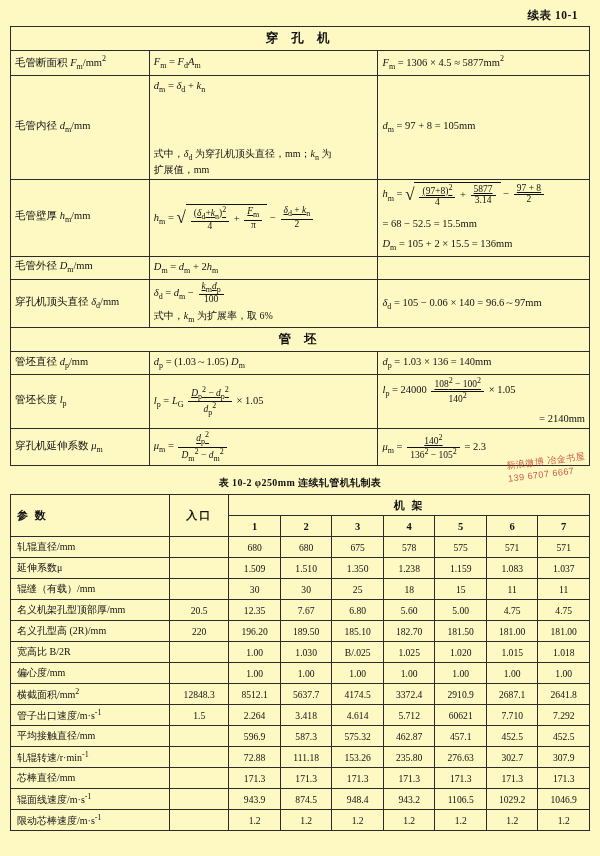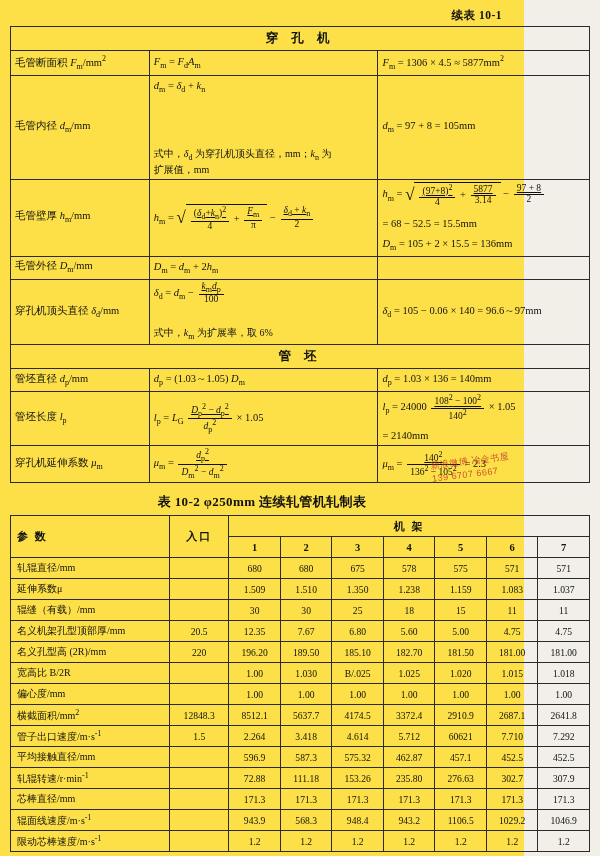--- a/index.html
+++ b/index.html
@@ -4,22 +4,22 @@
 <style>
   html,body{margin:0;padding:0;background:#f2efe9;}
   body{
     width:600px;height:856px;
     font-family:"Liberation Serif", serif;
     color:#111;
     -webkit-font-smoothing:none;
   }
   .page{
     position:relative;
-    width:524px;height:856px;
-    background:#fde047;
+    width:600px;height:856px;
+    background:#fef9c3;
     box-sizing:border-box;
     padding:6px 10px 0 10px;
   }
   .cont-label{
     text-align:right;
     font-size:11.5px;
     font-weight:bold;
     letter-spacing:.5px;
     margin:2px 12px 3px 0;
   }
@@ -59,21 +59,21 @@
   .frac{display:inline-block;vertical-align:middle;text-align:center;line-height:1.05;margin:0 2px;}
   .frac .num{display:block;border-bottom:1px solid #111;padding:0 3px;font-size:9.5px;text-decoration:underline;}
   .frac .den{display:block;padding:0 3px;font-size:9.5px;}
   .sqrt{display:inline-block;vertical-align:middle;}
   .sqrt .rad{display:inline-block;vertical-align:middle;font-size:17px;line-height:1;}
   .sqrt .body{display:inline-block;vertical-align:middle;border-top:1px solid #111;padding:1px 3px 0 3px;}
 
   
   .cap{
     text-align:center;
-    font-size:13px;
+    font-size:10px;
     font-weight:bold;
     margin:10px 0 4px 0;
     letter-spacing:.4px;
   }
   .t2{width:580px;}
   .t2 td{
     border:1px solid #2b2b2b;
     font-size:9.6px;
     padding:2px 2px;
     text-align:center;
@@ -160,21 +160,21 @@
       <td class="lbl">毛管外径 <i>D</i><sub>m</sub>/mm</td>
       <td class="fml"><i>D</i><sub>m</sub> = <i>d</i><sub>m</sub> + 2<i>h</i><sub>m</sub></td>
       <td class="ex"></td>
     </tr>
 
     <tr>
       <td class="lbl">穿孔机顶头直径 <i>δ</i><sub>d</sub>/mm</td>
       <td class="fml">
         <i>δ</i><sub>d</sub> = <i>d</i><sub>m</sub> −
         <span class="frac"><span class="num"><i>k</i><sub>m</sub><i>d</i><sub>p</sub></span><span class="den">100</span></span>
-        <div class="note" style="padding-top:4px;margin-top:17px;">式中，<i>k</i><sub>m</sub> 为扩展率，取 6%</div>
+        <div class="note" style="padding-top:4px;">式中，<i>k</i><sub>m</sub> 为扩展率，取 6%</div>
       </td>
       <td class="ex"><i>δ</i><sub>d</sub> = 105 − 0.06 × 140 = 96.6～97mm</td>
     </tr>
 
     <tr class="sect">
       <td colspan="3">管 坯</td>
     </tr>
 
     <tr>
       <td class="lbl">管坯直径 <i>d</i><sub>p</sub>/mm</td>
@@ -186,21 +186,21 @@
       <td class="lbl">管坯长度 <i>l</i><sub>p</sub></td>
       <td class="fml">
         <i>l</i><sub>p</sub> = <i>L</i><sub>G</sub>
         <span class="frac"><span class="num"><i>D</i><sub>p</sub><sup>2</sup> − <i>d</i><sub>p</sub><sup>2</sup></span><span class="den"><i>d</i><sub>p</sub><sup>2</sup></span></span>
         × 1.05
       </td>
       <td class="ex">
         <i>l</i><sub>p</sub> = 24000
         <span class="frac"><span class="num">108<sup>2</sup> − 100<sup>2</sup></span><span class="den">140<sup>2</sup></span></span>
         × 1.05
-        <div style="padding-top:6px;">= 2140mm</div>
+        <div style="padding-top:6px;text-align:right;">= 2140mm</div>
       </td>
     </tr>
 
     <tr>
       <td class="lbl">穿孔机延伸系数 <i>μ</i><sub>m</sub></td>
       <td class="fml">
         <i>μ</i><sub>m</sub> =
         <span class="frac"><span class="num"><i>d</i><sub>p</sub><sup>2</sup></span><span class="den"><i>D</i><sub>m</sub><sup>2</sup> − <i>d</i><sub>m</sub><sup>2</sup></span></span>
       </td>
       <td class="ex">
@@ -361,21 +361,21 @@
           <td>171.3</td>
           <td>171.3</td>
           <td>171.3</td>
           <td>171.3</td>
           <td>171.3</td>
         </tr>
         <tr>
           <td class="p">辊面线速度/m·s<sup>-1</sup></td>
           <td></td>
           <td>943.9</td>
-          <td>568.3</td>
+          <td>874.5</td>
           <td>948.4</td>
           <td>943.2</td>
           <td>1106.5</td>
           <td>1029.2</td>
           <td>1046.9</td>
         </tr>
         <tr>
           <td class="p">限动芯棒速度/m·s<sup>-1</sup></td>
           <td></td>
           <td>1.2</td>

